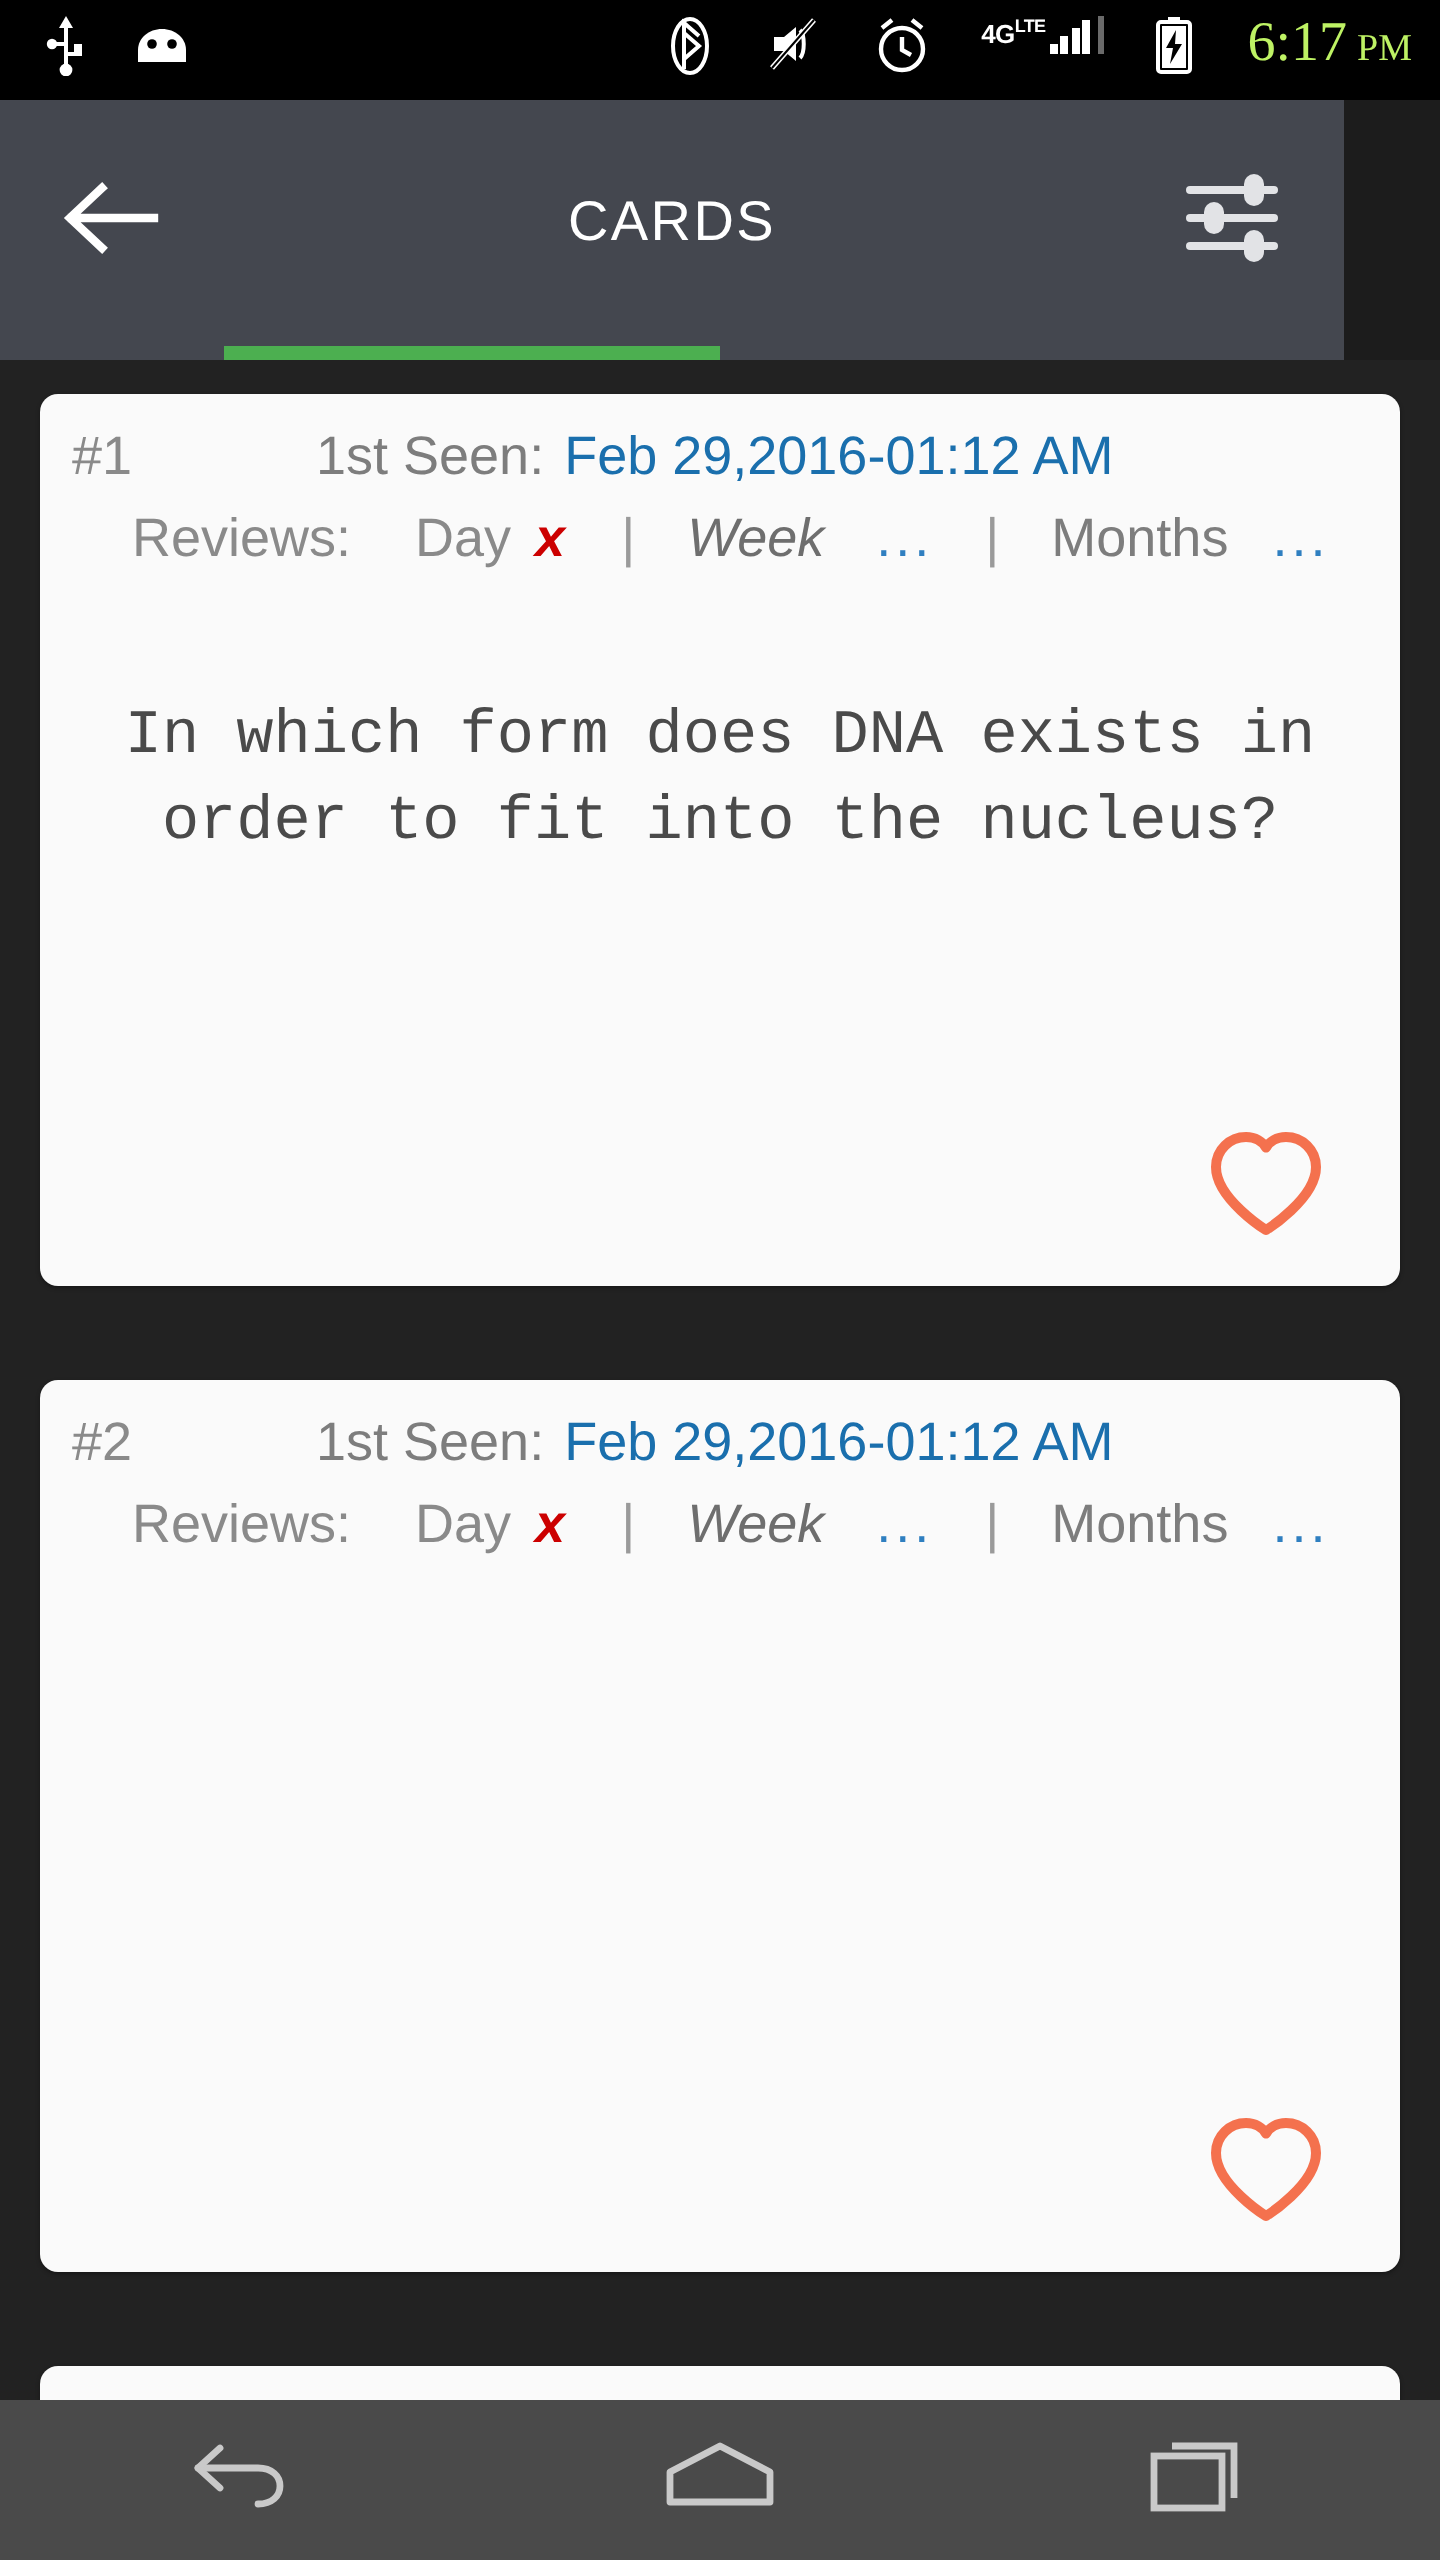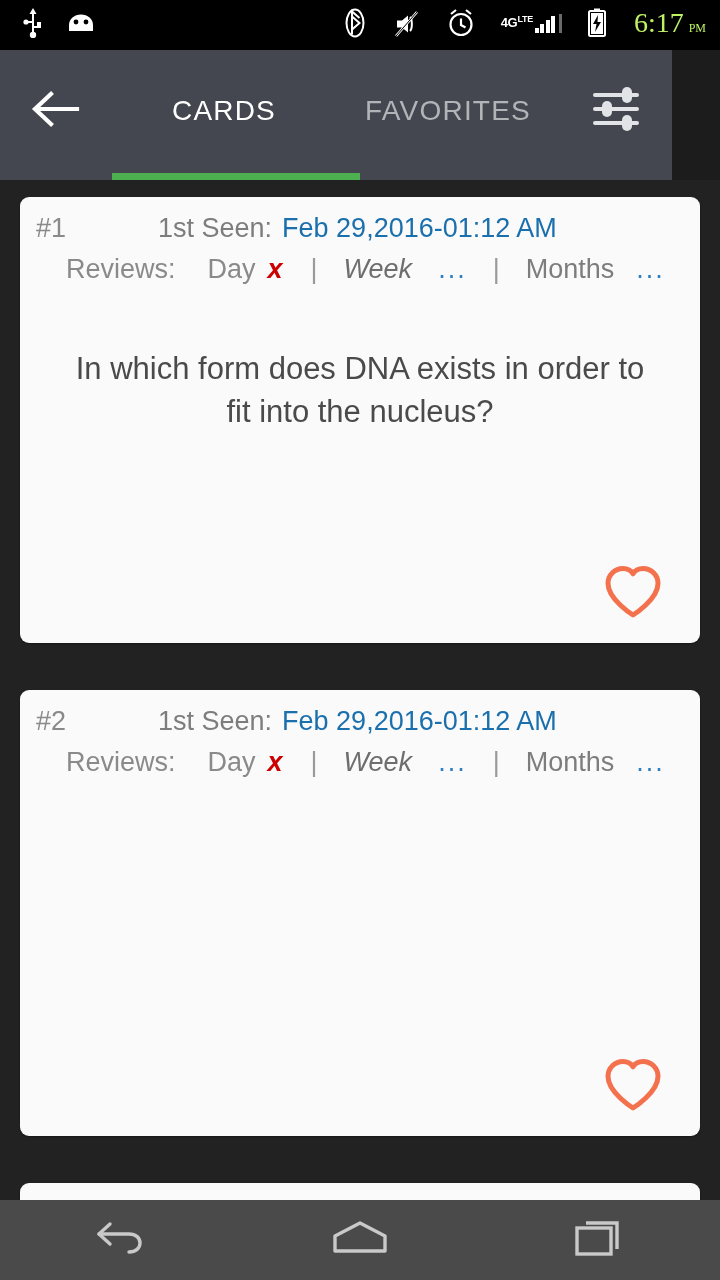--- a/index.html
+++ b/index.html
@@ -35,21 +35,21 @@
     padding: 0 14px 0 22px;
   }
   .sb-left {
     display: flex;
     align-items: center;
     gap: 22px;
   }
   .sb-right {
     margin-left: auto;
     display: flex;
-    align-items: flex-end;
+    align-items: flex-start;
     gap: 25px;
   }
   .sb-icon { display: block; }
   .sb-net-wrap {
     display: flex;
     align-items: flex-start;
     height: 28px;
   }
   .net-label {
     color: #fff;
@@ -84,21 +84,21 @@
   .sb-time {
     color: #bef264;
     font-size: 28px;
     line-height: 28px;
     display: flex;
     align-items: baseline;
     gap: 5px;
     margin-left: 2px;
     font-family: Liberation Serif, serif;
   }
-  .sb-ampm { font-size: 12px; }
+  .sb-ampm { font-size: 19px; }
 
   
   .toolbar {
     position: absolute;
     top: 50px; left: 0;
     width: 672px;
     height: 130px;
     background: #44474f;
     display: flex;
     align-items: flex-start;
@@ -204,20 +204,21 @@
 
   .card-question {
     position: absolute;
     left: 40px;
     right: 40px;
     top: 150px;
     text-align: center;
     font-size: 31px;
     line-height: 43px;
     color: #4a4a4a;
+    font-family: Liberation Mono, monospace;
   }
   .card-fav {
     position: absolute;
     right: 38px;
     bottom: 22px;
     width: 58px;
     height: 58px;
     cursor: pointer;
   }
 
@@ -328,21 +329,20 @@
     <div class="tb-back">
       <span>
         <svg width="50" height="38" viewBox="0 0 50 38">
           <path d="M46 19H5M20 4L4 19l16 15" fill="none" stroke="#ffffff" stroke-width="4.2" stroke-linecap="square"></path>
         </svg>
       </span>
     </div>
 
     <div class="tabs">
       <div class="tab active">CARDS</div>
-      <div class="tab inactive">FAVORITES</div>
     </div>
 
     <div class="tb-settings">
       <span>
         <svg width="54" height="54" viewBox="0 0 54 54">
           <g stroke="#e2e3e6" stroke-width="4" stroke-linecap="round">
             <line x1="6" y1="13" x2="48" y2="13"></line>
             <line x1="6" y1="27" x2="48" y2="27"></line>
             <line x1="6" y1="41" x2="48" y2="41"></line>
           </g>

